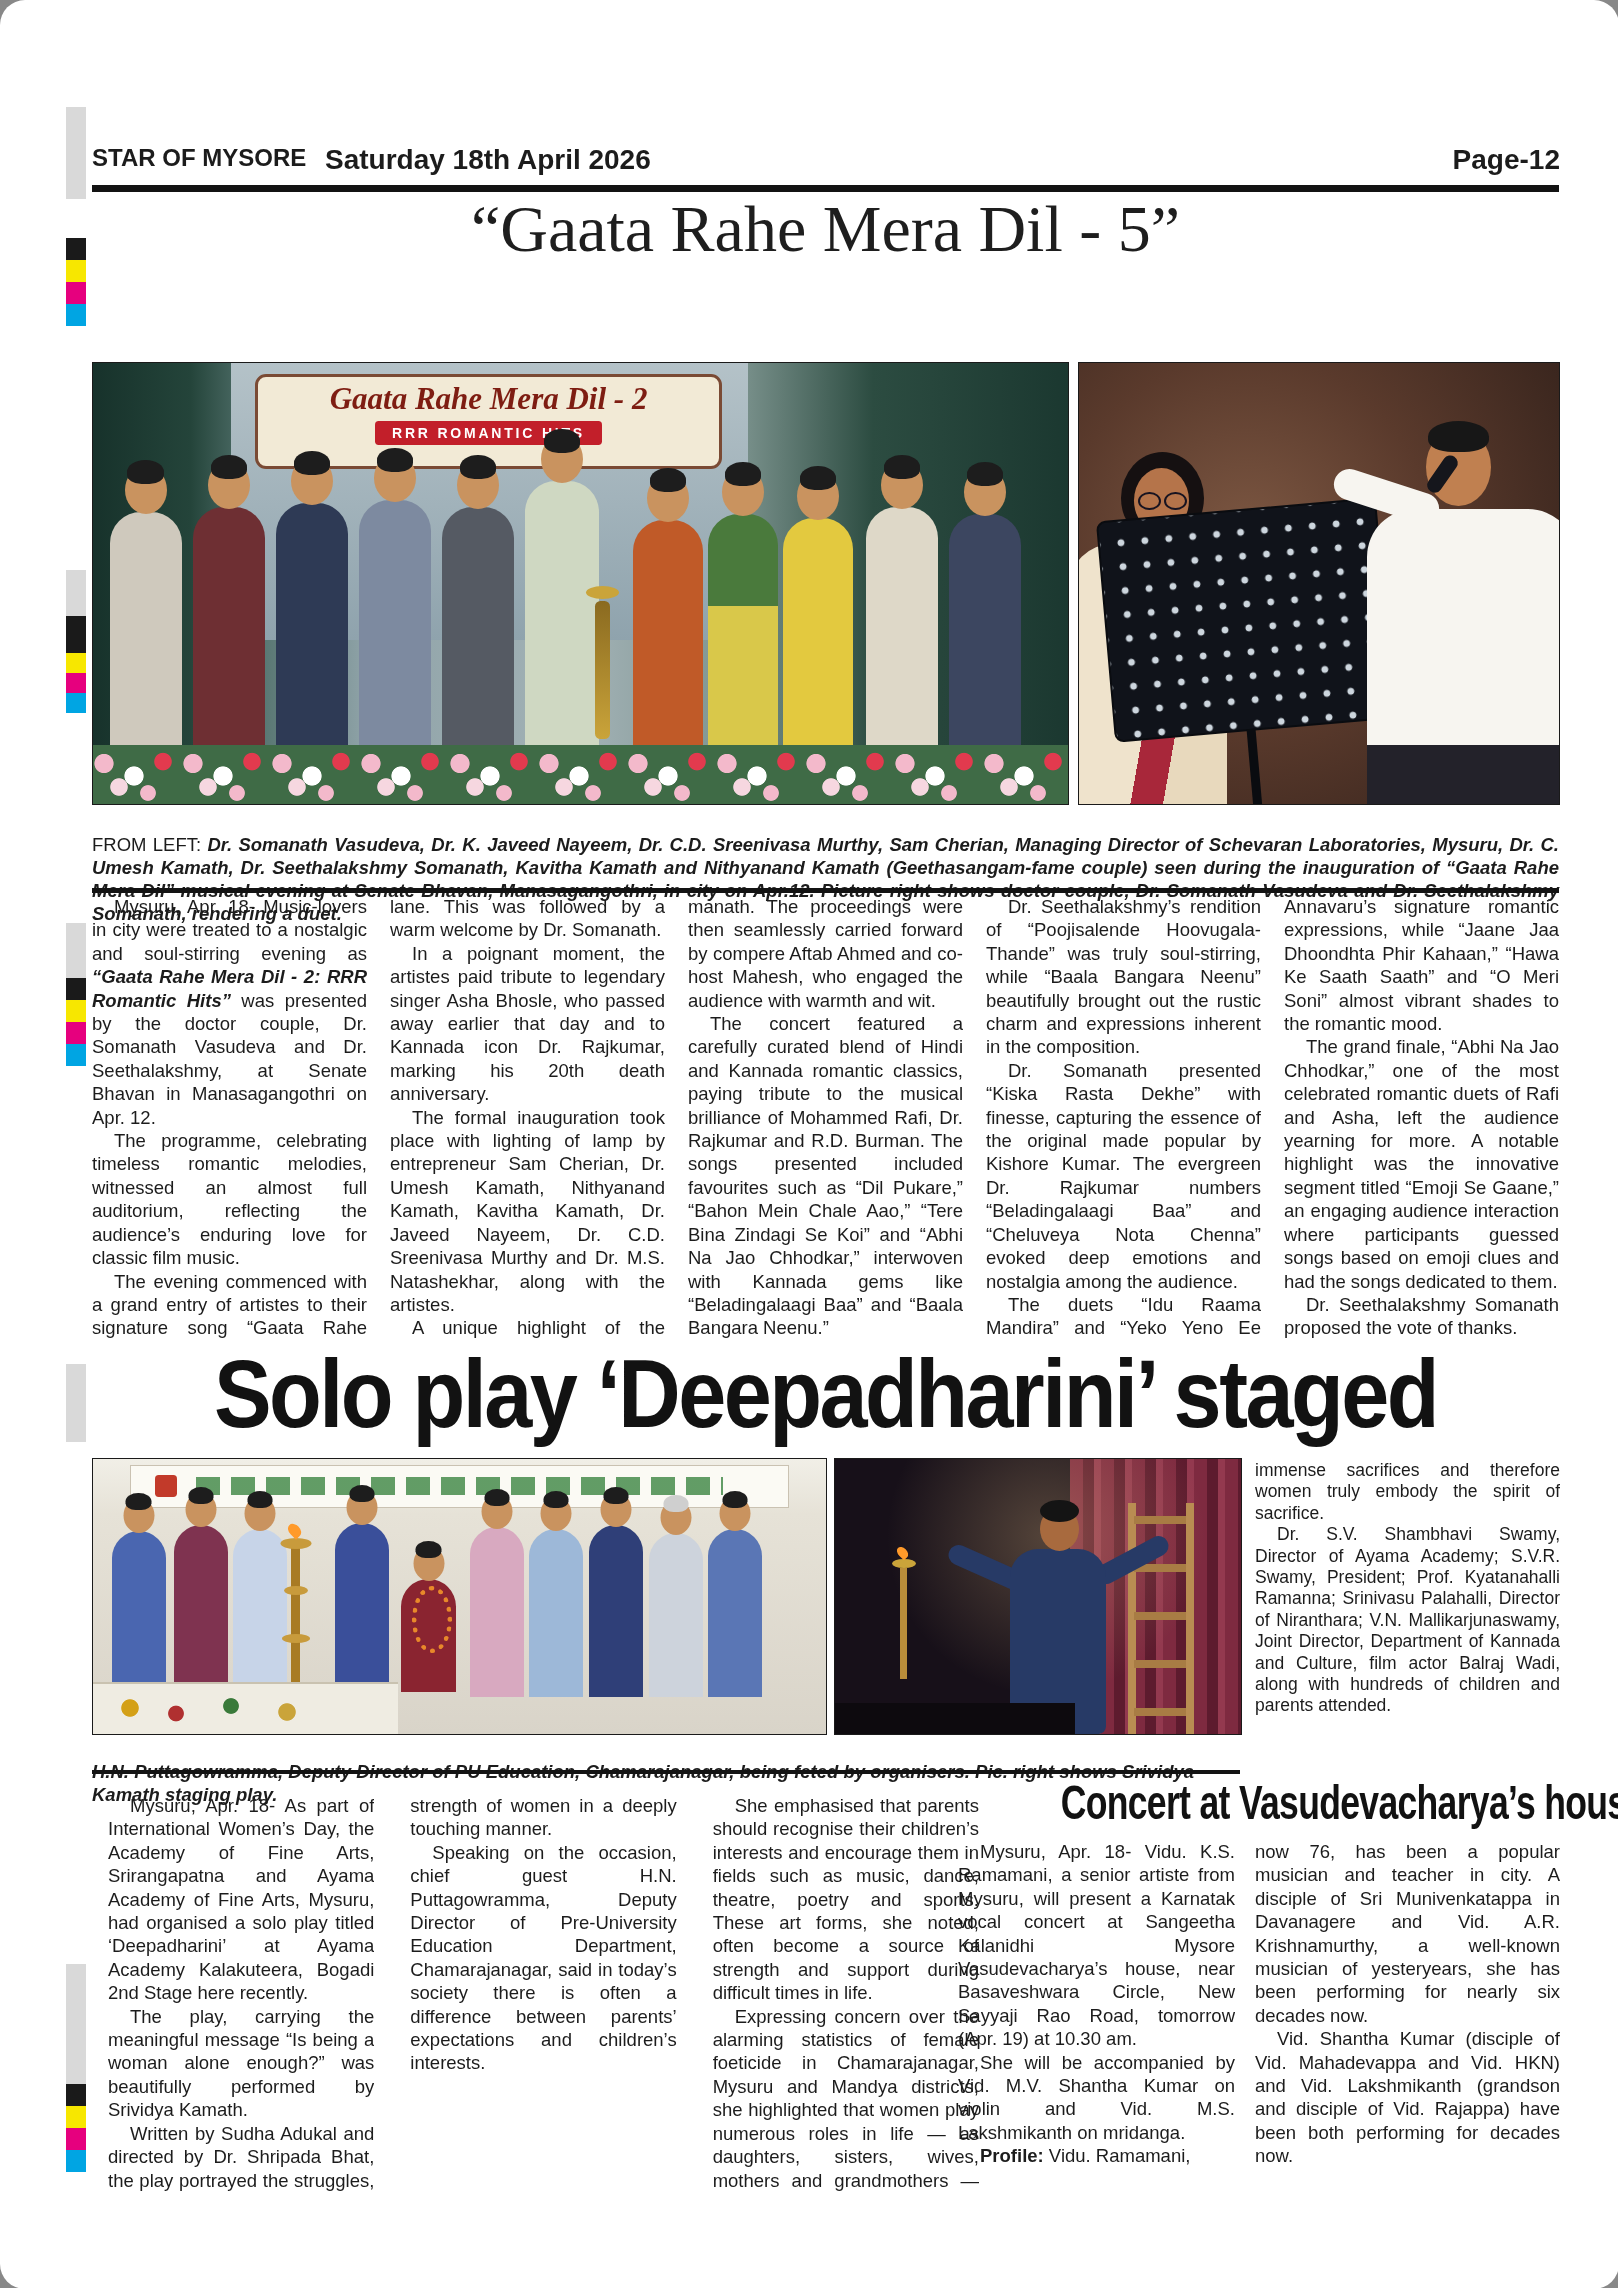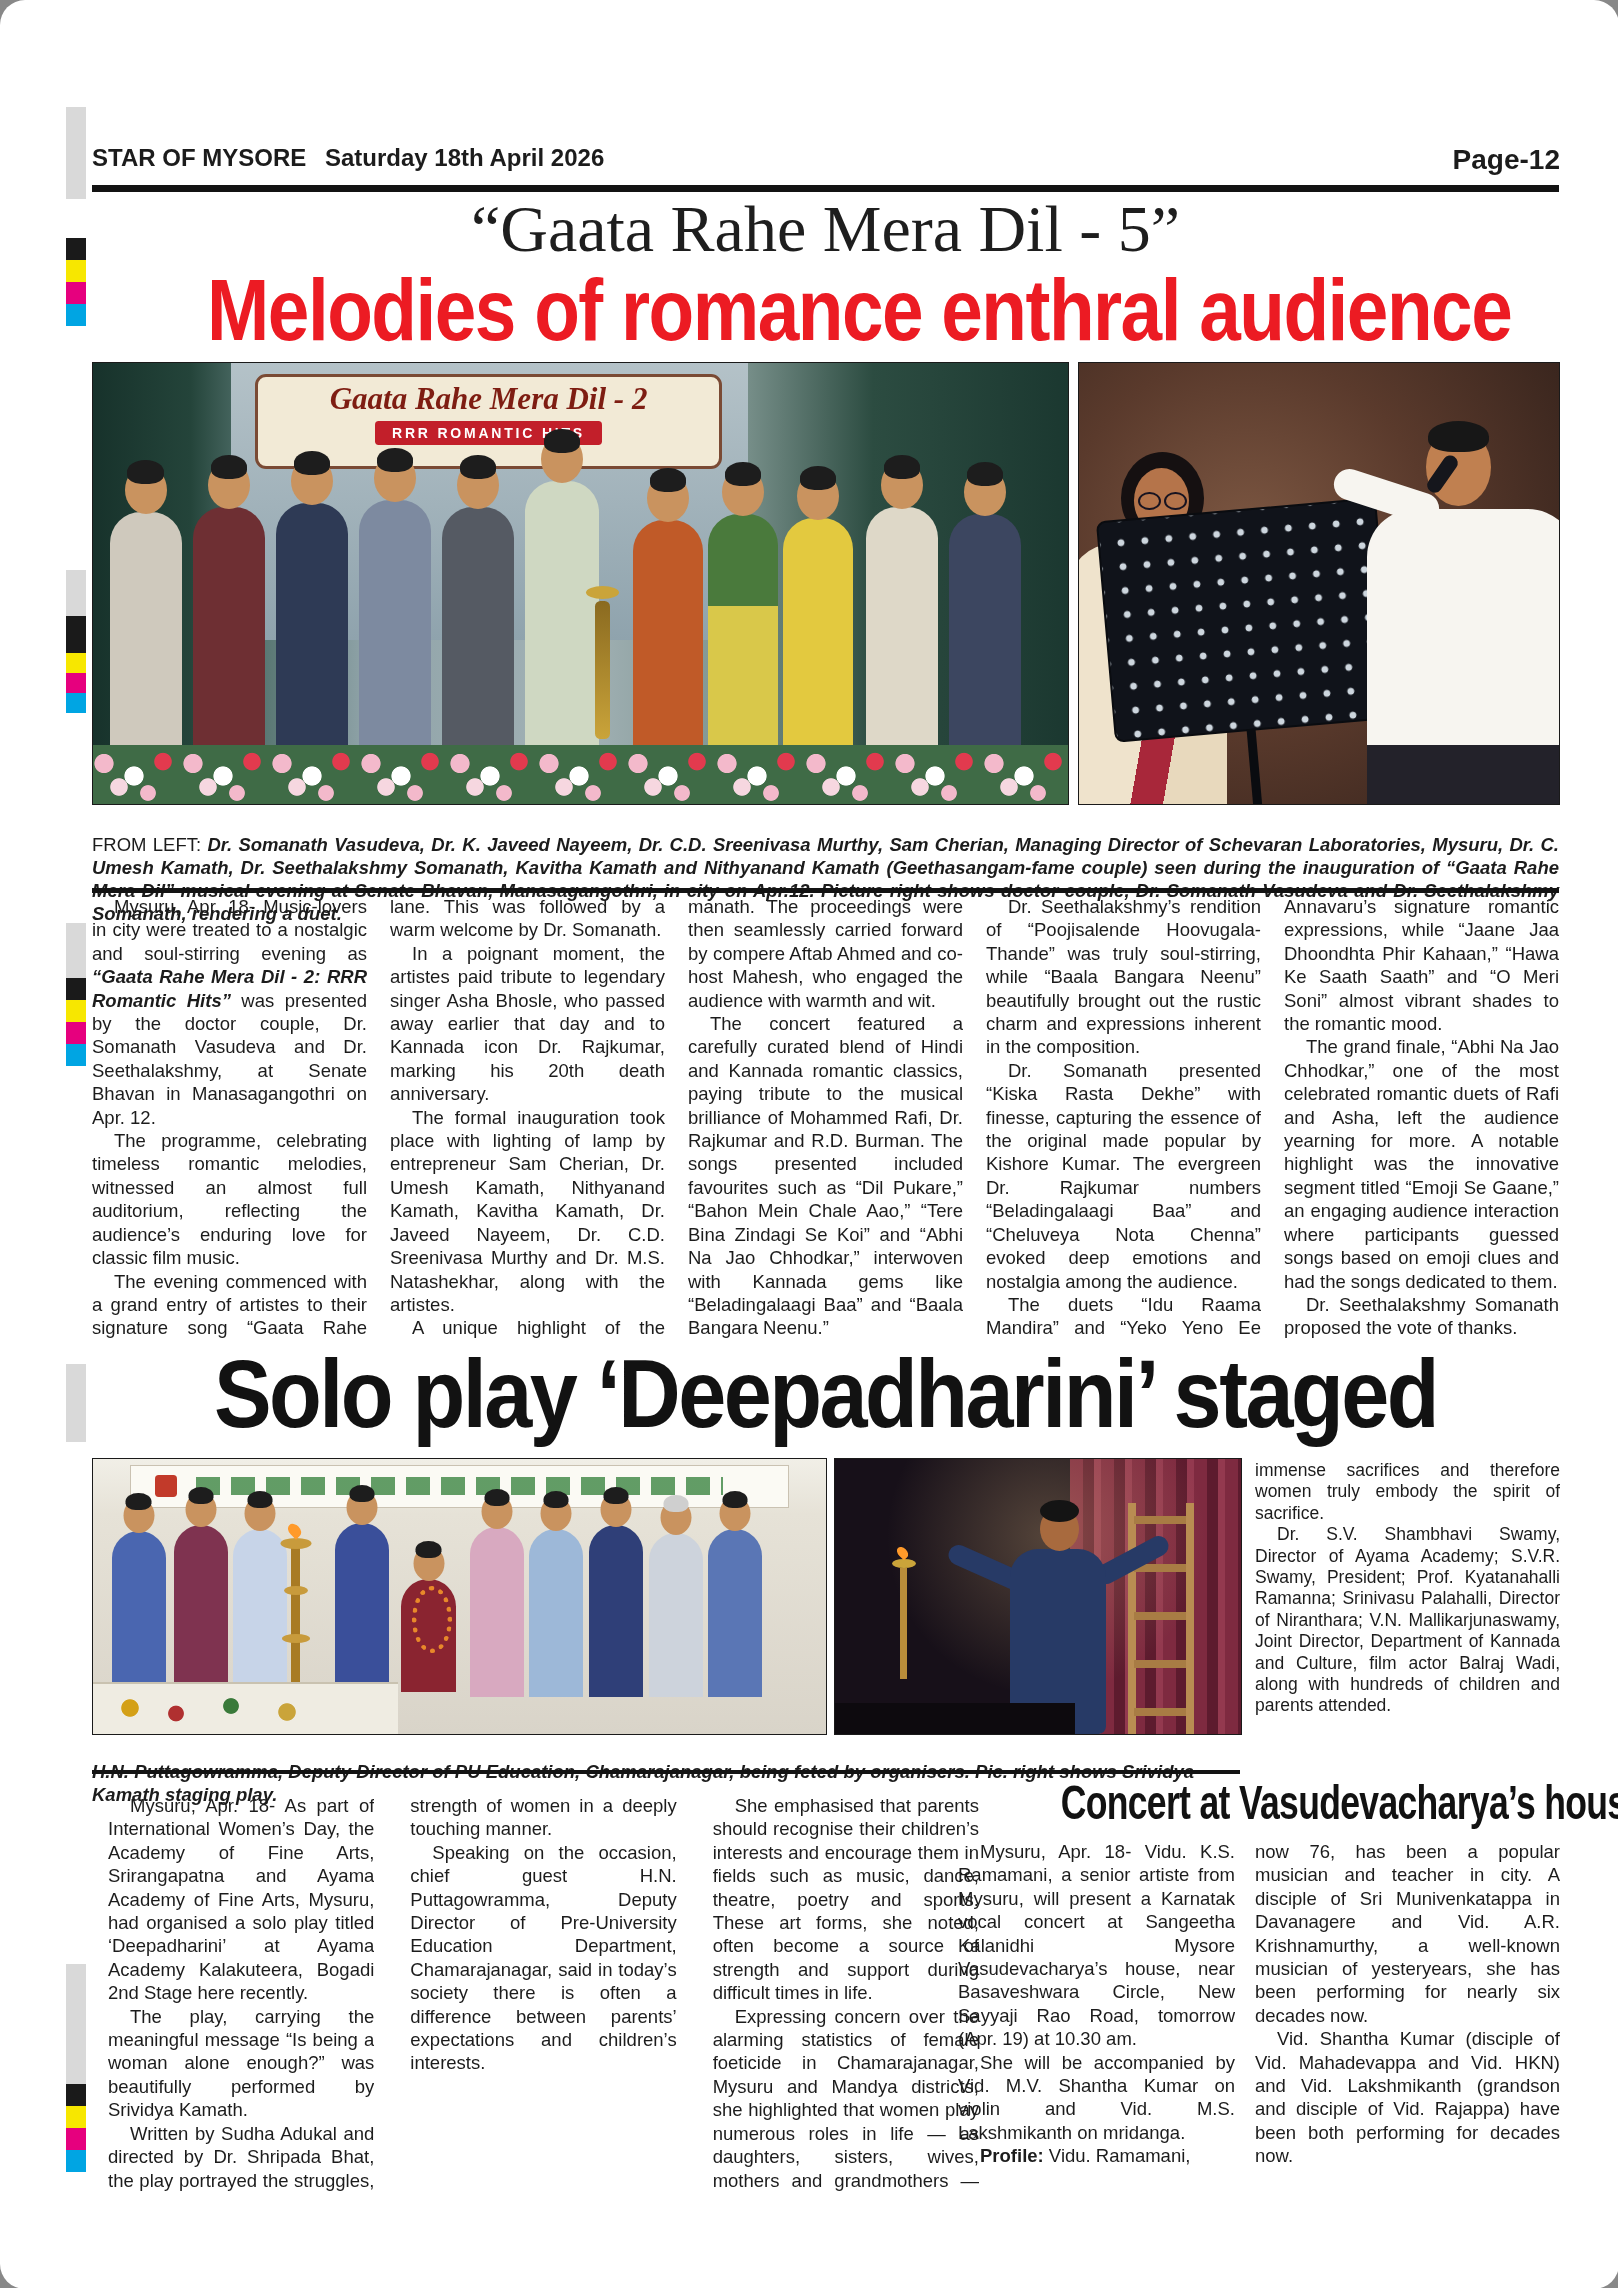--- a/index.html
+++ b/index.html
@@ -1,20 +1,20 @@
 <!DOCTYPE html>
 <html style="font-size:14.8px"><head>
 <meta charset="utf-8">
 <style>
   html,body{margin:0;padding:0;background:#888;}
   .page{position:relative;width:1619px;height:2289px;background:#fff;margin:0 auto;
         font-family:"Liberation Sans",sans-serif;color:#1c1c1c;overflow:hidden;border-radius:25px;}
   
   .masthead{position:absolute;left:92px;top:144px;font-size:24px;font-weight:bold;}
-  .h-date{position:absolute;left:325px;top:144px;font-size:24px;font-weight:bold;}
+  .h-date{position:absolute;left:325px;top:144px;font-size:28px;font-weight:bold;}
   .h-page{position:absolute;right:59px;top:144px;font-size:28px;font-weight:bold;}
   .head-rule{position:absolute;left:92px;top:185px;width:1467px;height:6.5px;background:#131313;}
   
   .kicker{position:absolute;left:92px;top:196px;width:1467px;text-align:center;
           font-family:"Liberation Serif",serif;font-size:66px;line-height:1;color:#1e1e1e;}
   .hl-wrap{position:absolute;text-align:center;}
   .hl{display:inline-block;white-space:nowrap;font-weight:bold;line-height:1;}
   #hl1w{left:92px;top:266px;width:1467px;}
   #hl1{font-size:88px;color:#ec1b23;letter-spacing:-1.8px;transform:scaleX(.85);transform-origin:center;}
   #hl2w{left:92px;top:1346px;width:1467px;}
@@ -184,23 +184,20 @@
       <div class="rg-m" style="height:22px"></div>
     <div class="rg-c" style="height:22px"></div>
     </div>
 
   <div class="masthead">STAR OF MYSORE</div>
   <div class="h-date">Saturday 18th April 2026</div>
   <div class="h-page">Page-12</div>
   <div class="head-rule"></div>
 
   <div class="kicker">“Gaata Rahe Mera Dil - 5”</div>
-  <div class="hl-wrap" id="hl1w">
-    <span class="hl" id="hl1">Melodies of romance enthral audience</span>
-  </div>
 
   <div class="photo" id="photo1">
     <div class="ph1-screen"></div>
     <div class="ph1-banner">
       <div class="ph1-banner-title">Gaata Rahe Mera Dil - 2</div>
       <div class="ph1-banner-sub">RRR ROMANTIC HITS</div>
     </div>
     <div class="fg" style="left:16.6px;bottom:59px;width:72px;height:233px;background:#cfc9bd">
         <i></i>
       </div>

